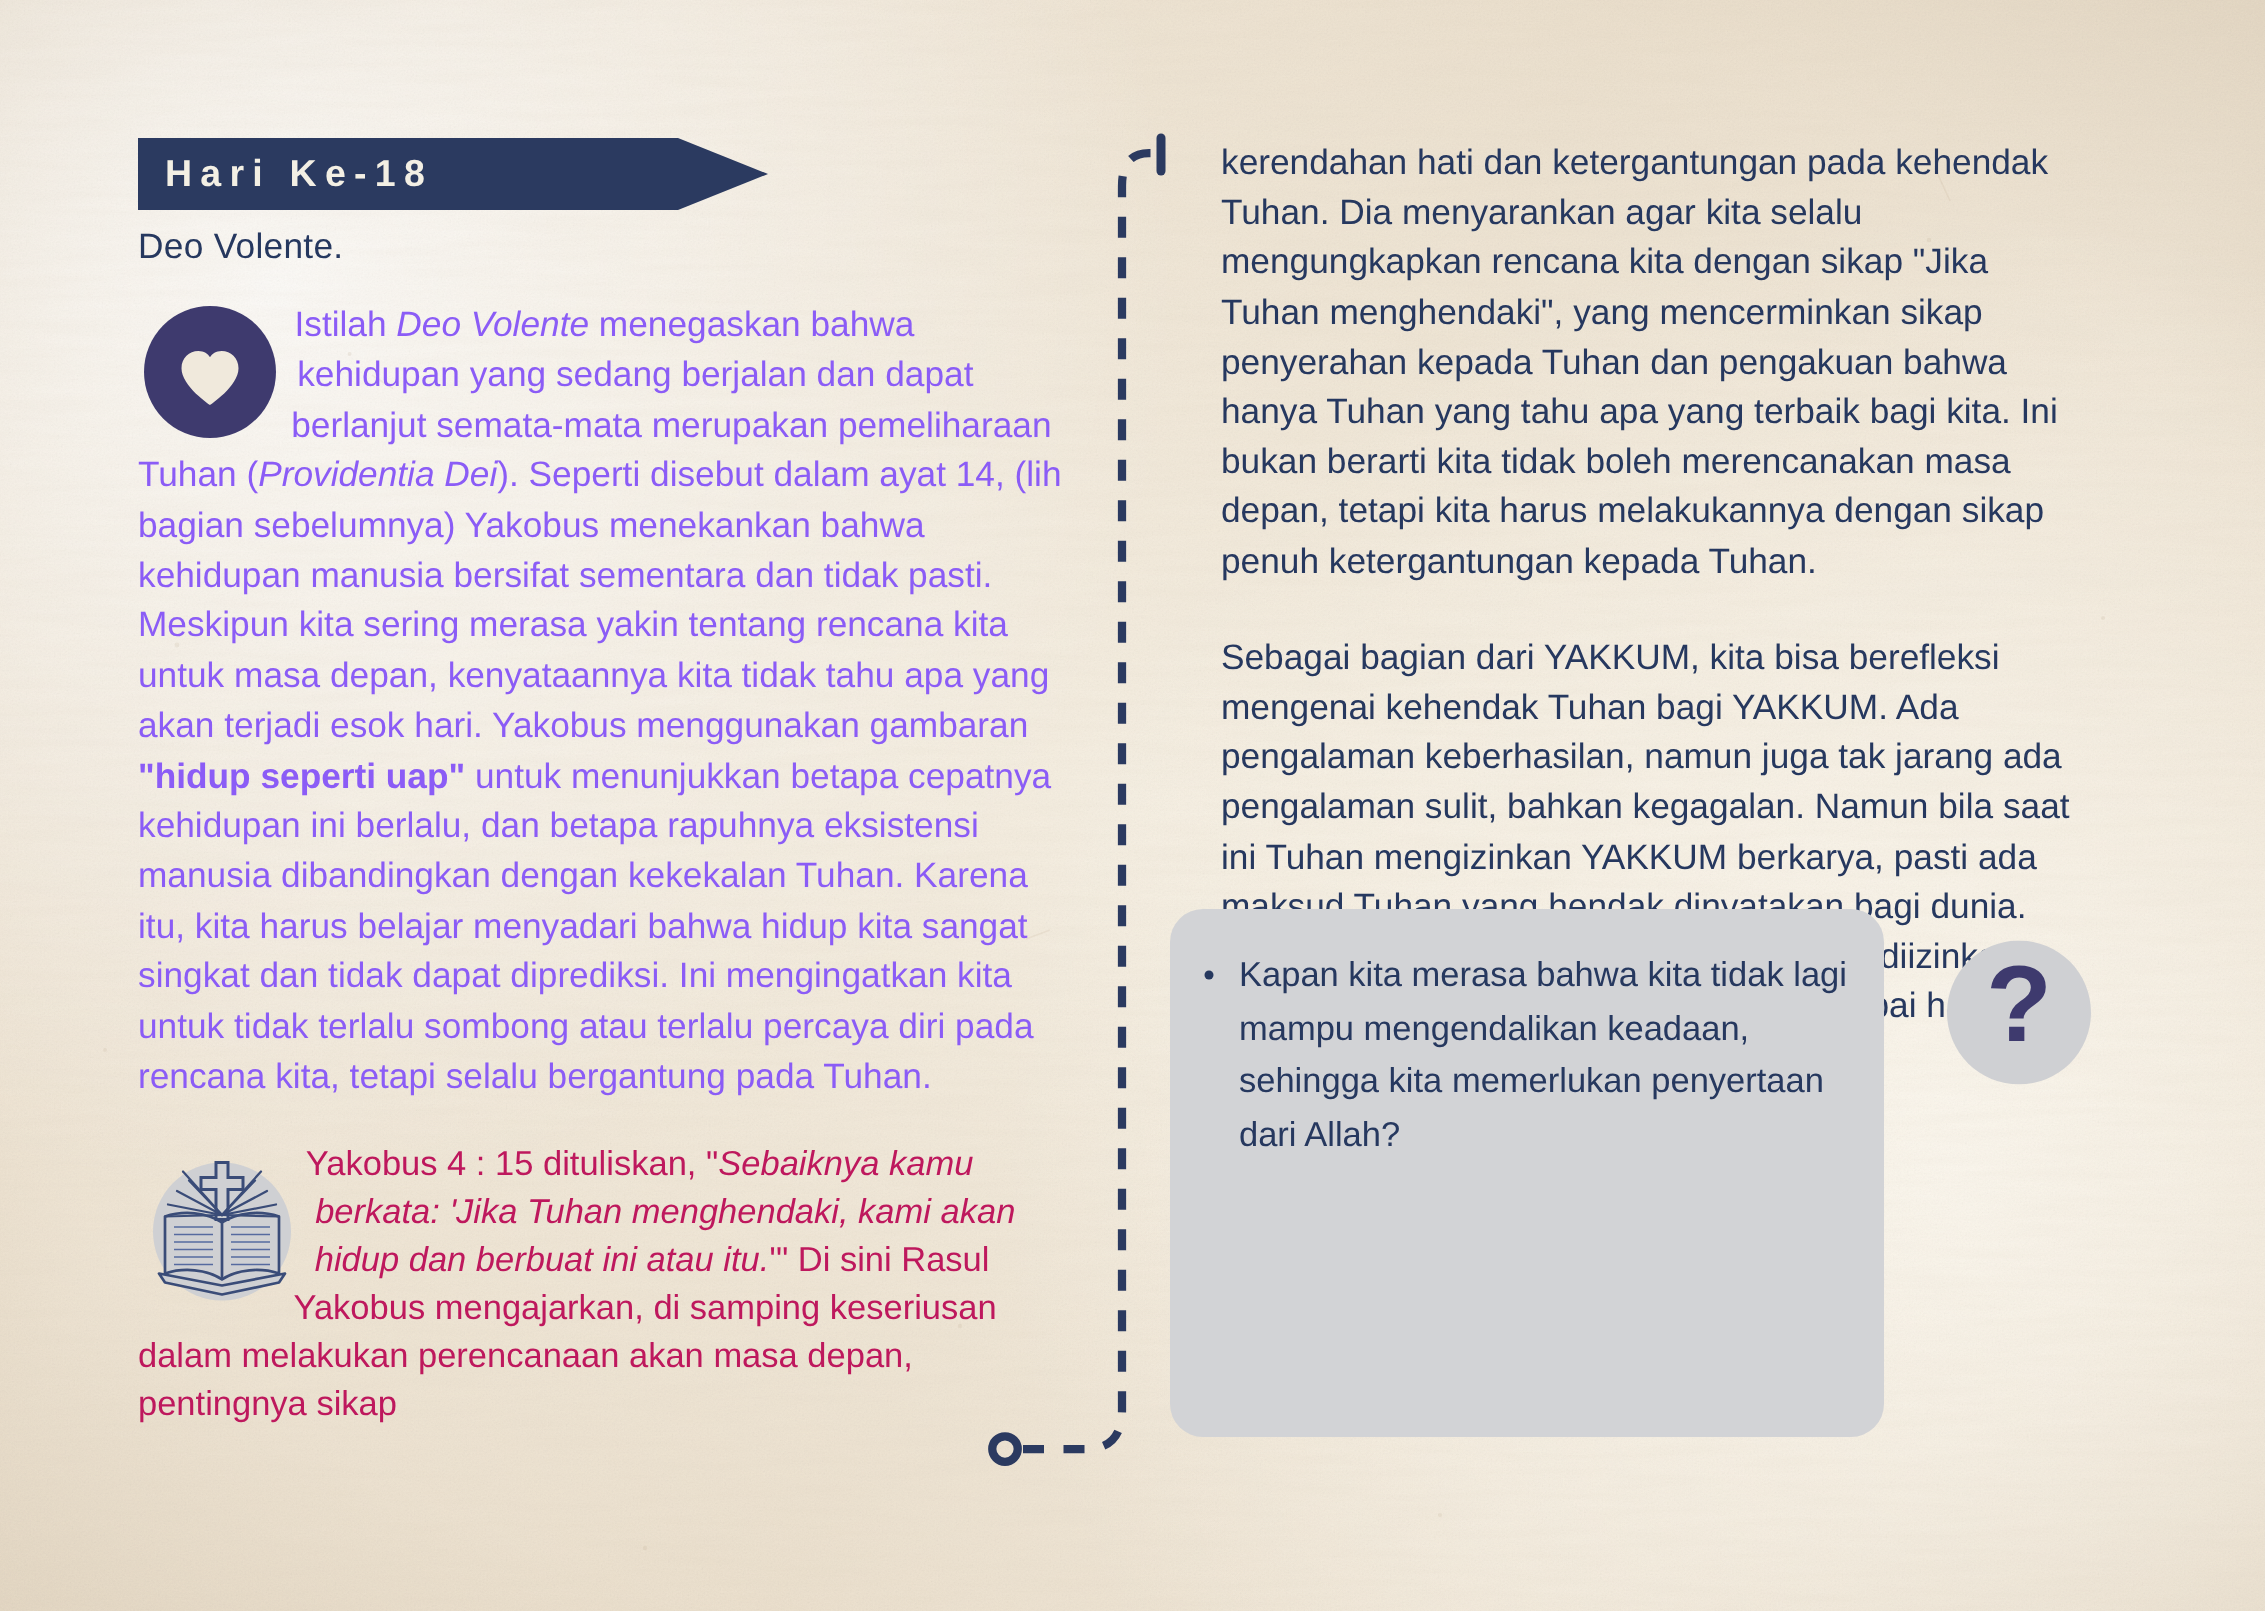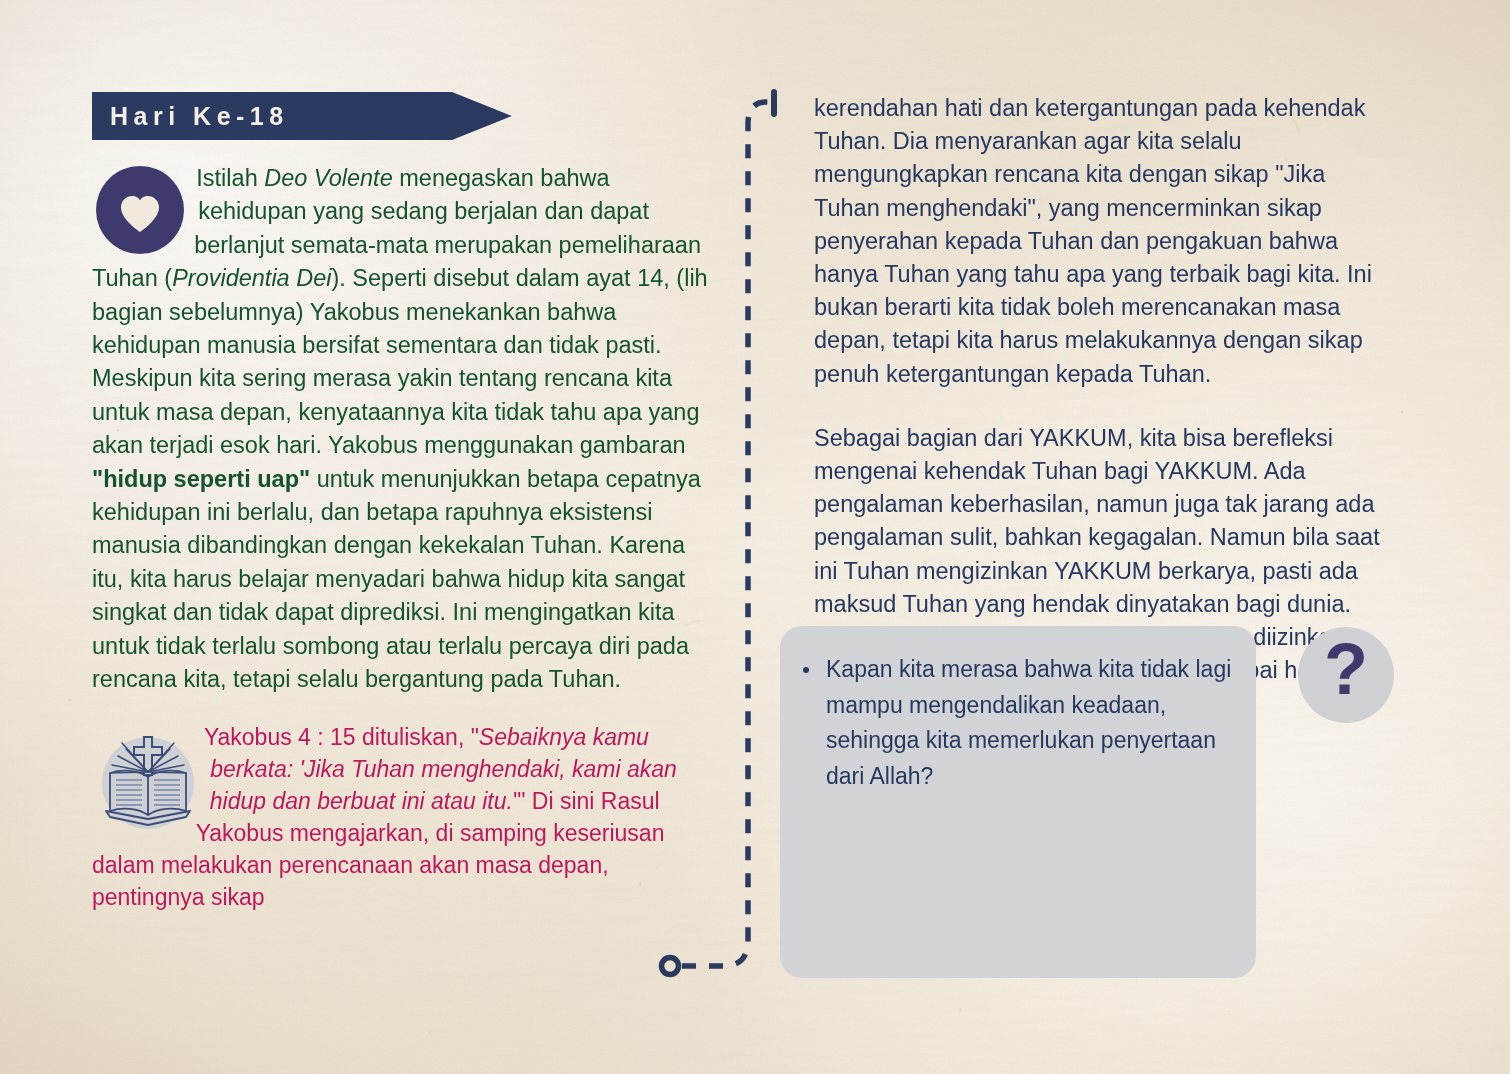--- a/index.html
+++ b/index.html
@@ -86,21 +86,21 @@
     margin-top: 11px;
     font-size: 23.5px;
     color: #26385f;
     letter-spacing: 0.2px;
   }
 
   
   .body-text {
     font-size: 23.5px;
     line-height: 33.4px;
-    color: #14532d;
+    color: #8b5cf6;
     text-align: left;
   }
   .body-text i { font-style: italic; }
   .body-text b { font-weight: bold; }
 
   #para-main {
     margin-top: 22px;
   }
   #heart-badge {
     float: left;
@@ -134,21 +134,21 @@
     line-height: 33.2px;
     color: #26385f;
     margin-left: 36px;
   }
   #rp2 { margin-top: 31px; }
 
   
   #qbox {
     position: absolute;
     left: 780px;
-    top: 626px;
+    top: 606px;
     width: 476px;
     height: 352px;
     background: #d2d3d6;
     border-radius: 22px;
   }
   #qlist {
     margin: 0;
     padding: 26px 22px 0 46px;
     list-style: none;
   }
@@ -237,20 +237,21 @@
 
   <div class="col-left">
 
     <div id="banner-wrap">
       <svg id="banner-shape" viewBox="0 0 420 48" preserveAspectRatio="none">
         <polygon points="0,0 360,0 420,24 360,48 0,48" fill="#2b3a60"></polygon>
       </svg>
       <div id="banner-title">Hari Ke-18</div>
     </div>
 
+    <div id="subtitle">Deo Volente.</div>
 
     <div id="para-main" class="body-text">
       <svg id="heart-badge" viewBox="0 0 88 88">
         <circle cx="44" cy="44" r="44" fill="#3e3a6e"></circle>
         <path d="M44 66 C44 66 25 53.5 25 41.5 C25 34.6 30.2 30 36.2 30 C40 30 42.6 31.9 44 34.2 C45.4 31.9 48 30 51.8 30 C57.8 30 63 34.6 63 41.5 C63 53.5 44 66 44 66 Z" fill="#f0e9dc"></path>
       </svg>
       <span>Istilah </span><i>Deo Volente</i><span> menegaskan bahwa kehidupan yang sedang berjalan dan dapat berlanjut semata-mata merupakan pemeliharaan Tuhan (</span><i>Providentia Dei</i><span>). Seperti disebut dalam ayat 14, (lih bagian sebelumnya) Yakobus menekankan bahwa kehidupan manusia bersifat sementara dan tidak pasti. Meskipun kita sering merasa yakin tentang rencana kita untuk masa depan, kenyataannya kita tidak tahu apa yang akan terjadi esok hari. Yakobus menggunakan gambaran </span><b>"hidup seperti uap"</b><span> untuk menunjukkan betapa cepatnya kehidupan ini berlalu, dan betapa rapuhnya eksistensi manusia dibandingkan dengan kekekalan Tuhan. Karena itu, kita harus belajar menyadari bahwa hidup kita sangat singkat dan tidak dapat diprediksi. Ini mengingatkan kita untuk tidak terlalu sombong atau terlalu percaya diri pada rencana kita, tetapi selalu bergantung pada Tuhan.</span>
     </div>
 
     <div id="verse-block">

